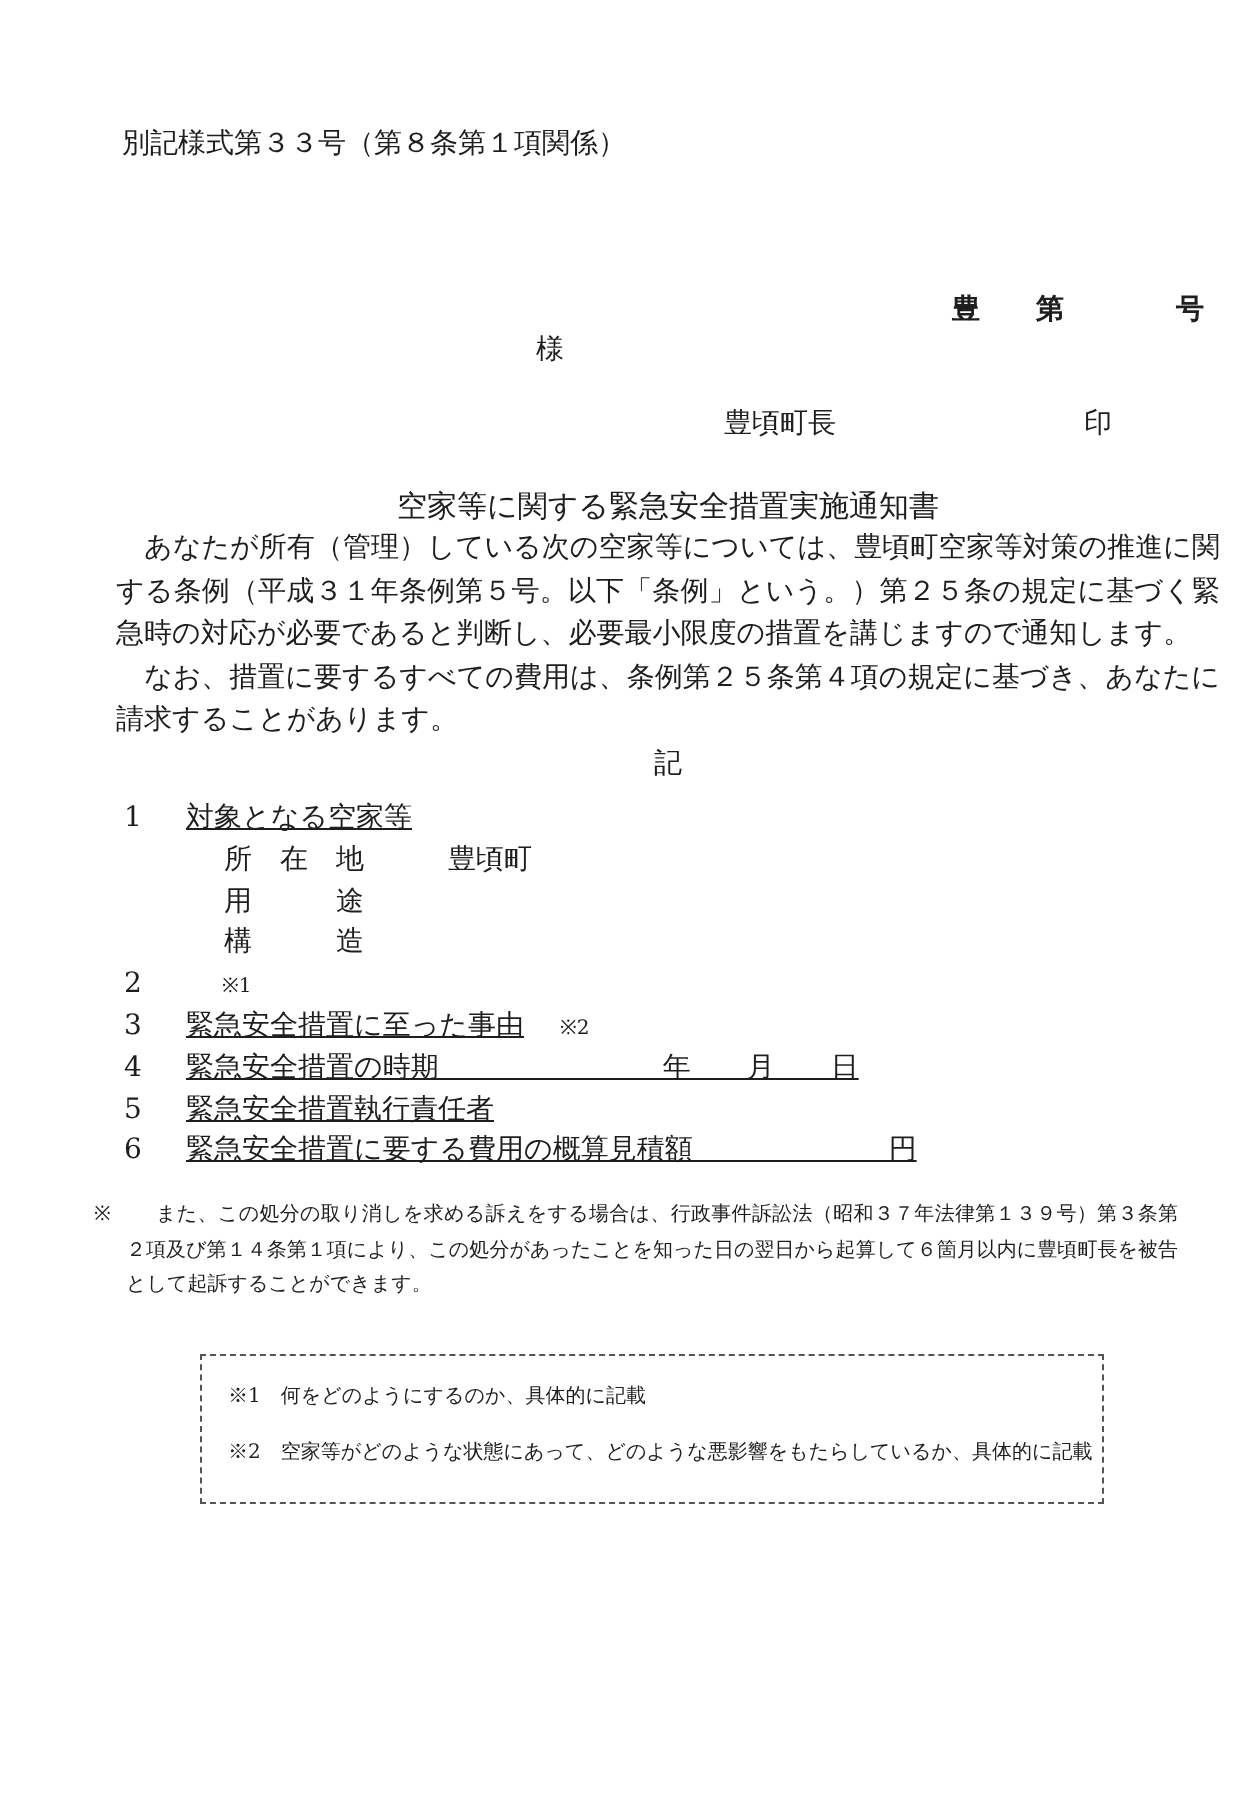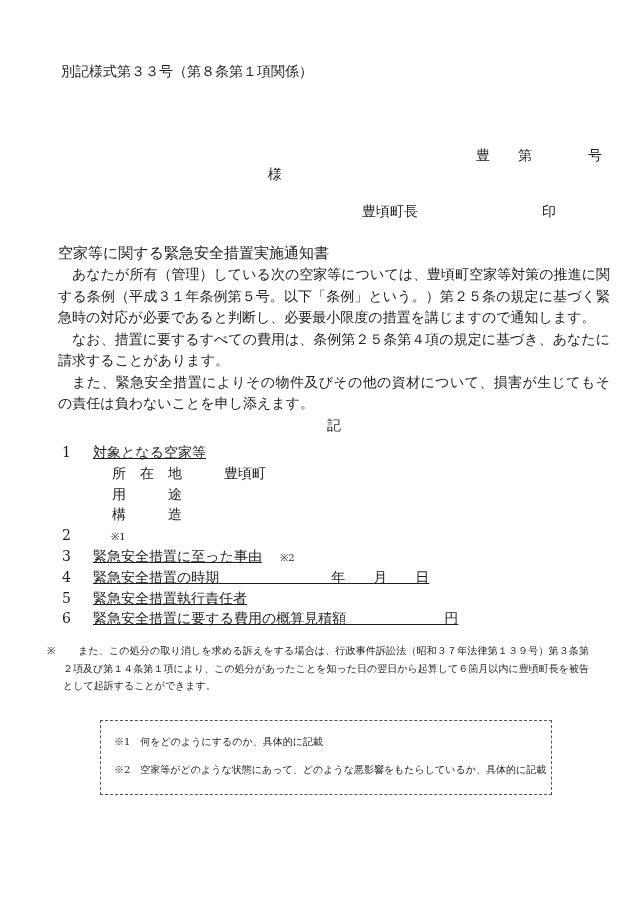--- a/index.html
+++ b/index.html
@@ -20,33 +20,35 @@
     top: 63px; left: 61px;
     font-size: 14px;
     white-space: pre;
   }
   .doc-number-block {
     position: absolute;
     top: 102px; right: 28px;
     text-align: right;
     line-height: 21.5px;
     white-space: pre;
+    font-weight: bold;
   }
   .addressee {
     position: absolute;
     top: 166px; left: 268px;
   }
   .sender-row {
     position: absolute;
     top: 203px; left: 362px;
     width: 194px;
     display: flex;
     justify-content: space-between;
   }
   .doc-title {
+    text-align: center;
     font-size: 15px;
     line-height: 22px;
     font-weight: normal;
     margin: 0;
   }
   .body-text { width: 552px; }
   .body-text p {
     margin: 0;
     text-indent: 14px;
     text-align: justify;
@@ -99,21 +101,20 @@
   <div class="sender-row">
     <span>豊頃町長</span>
     <span>印</span>
   </div>
 
   <h1 class="doc-title">空家等に関する緊急安全措置実施通知書</h1>
 
   <div class="body-text">
     <p>あなたが所有（管理）している次の空家等については、豊頃町空家等対策の推進に関する条例（平成３１年条例第５号。以下「条例」という。）第２５条の規定に基づく緊急時の対応が必要であると判断し、必要最小限度の措置を講じますので通知します。</p>
     <p>なお、措置に要するすべての費用は、条例第２５条第４項の規定に基づき、あなたに請求することがあります。</p>
-    <p>また、緊急安全措置によりその物件及びその他の資材について、損害が生じてもその責任は負わないことを申し添えます。</p>
   </div>
 
   <div class="ki-marker">記</div>
 
   <div class="list">
     <div class="li">
       <span class="num">1</span>
       <span class="txt">対象となる空家等</span>
     </div>
     <div class="li sub">所　在　地　　　豊頃町</div>

